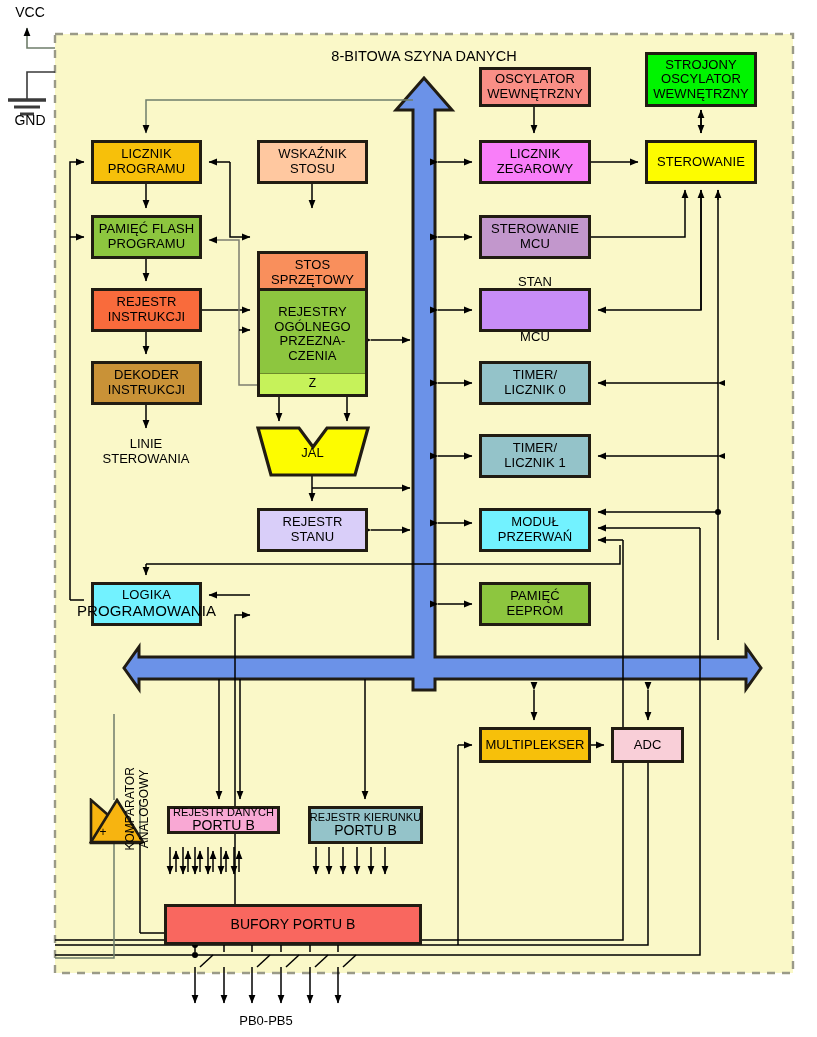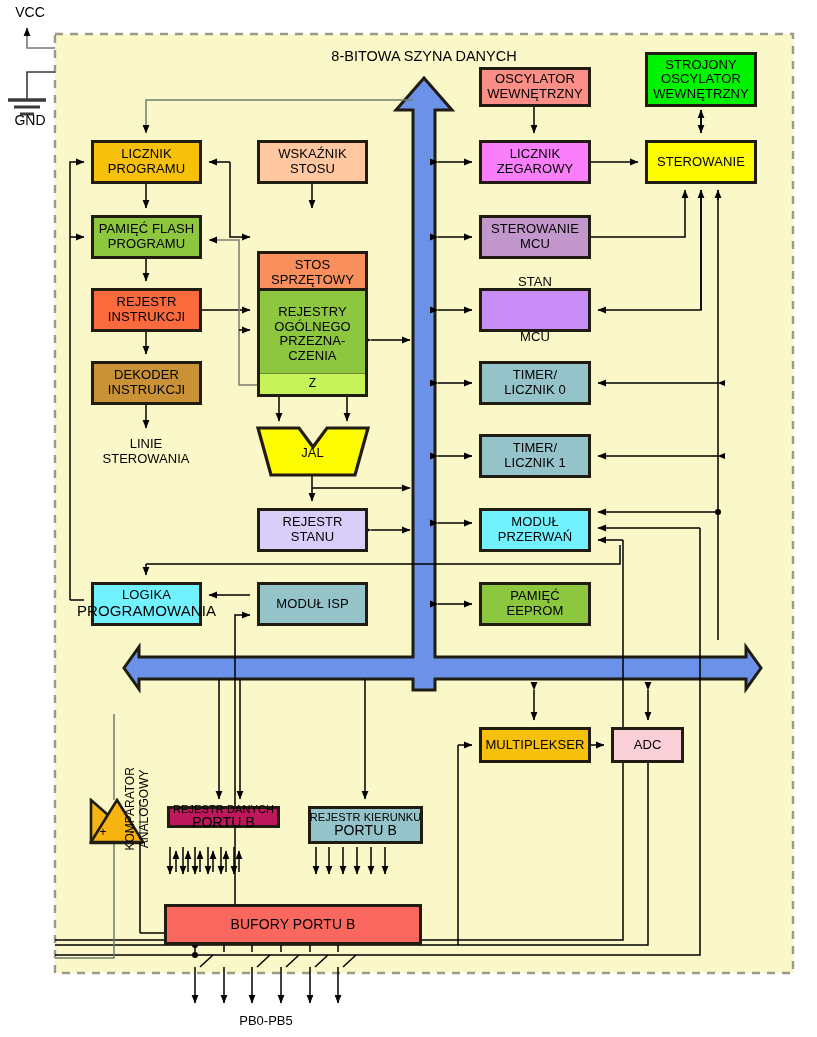--- a/index.html
+++ b/index.html
@@ -229,23 +229,20 @@
     <span class="l">PRZEZNA-</span>
     <span class="l">CZENIA</span>
   </div>
   <div class="blk nb" style="left:260px;top:373px;width:105px;height:21px;background:#c6f25a;font-size:12px;border-top:1.5px solid #6d8a2a;">
     <span class="l">Z</span>
   </div>
   <div class="blk" style="left:257px;top:508px;width:111px;height:44px;background:#d9cef9;font-size:13px;">
     <span class="l">REJESTR</span>
     <span class="l">STANU</span>
   </div>
-  <div class="blk" style="left:257px;top:582px;width:111px;height:44px;background:#94c3c9;font-size:13px;">
-    <span class="l">MODUŁ ISP</span>
-  </div>
 
   <div class="blk" style="left:479px;top:67px;width:112px;height:40px;background:#f98f86;font-size:13px;">
     <span class="l">OSCYLATOR</span>
     <span class="l">WEWNĘTRZNY</span>
   </div>
   <div class="blk" style="left:479px;top:140px;width:112px;height:44px;background:#f97ef9;font-size:13px;">
     <span class="l">LICZNIK</span>
     <span class="l">ZEGAROWY</span>
   </div>
   <div class="blk" style="left:479px;top:215px;width:112px;height:44px;background:#c297cc;font-size:13px;">
@@ -282,21 +279,21 @@
     <span class="l">STEROWANIE</span>
   </div>
 
   <div class="blk" style="left:479px;top:727px;width:112px;height:36px;background:#f7c00a;font-size:13px;">
     <span class="l">MULTIPLEKSER</span>
   </div>
   <div class="blk" style="left:611px;top:727px;width:73px;height:36px;background:#f9cfd8;font-size:13px;">
     <span class="l">ADC</span>
   </div>
 
-  <div class="blk" style="left:167px;top:806px;width:113px;height:22px;background:#be185d;font-size:11px;">
+  <div class="blk" style="left:167px;top:806px;width:113px;height:28px;background:#f9a8d4;font-size:11px;">
     <span class="l">REJESTR DANYCH</span>
     <span class="l" style="font-size:14px;">PORTU B</span>
   </div>
   <div class="blk" style="left:308px;top:806px;width:115px;height:38px;background:#94c3c9;font-size:11px;">
     <span class="l">REJESTR KIERUNKU</span>
     <span class="l" style="font-size:14px;">PORTU B</span>
   </div>
   <div class="blk" style="left:164px;top:879px;width:258px;height:41px;background:#f9675f;font-size:14px;margin-top:25px;">
     <span class="l">BUFORY PORTU B</span>
   </div>

